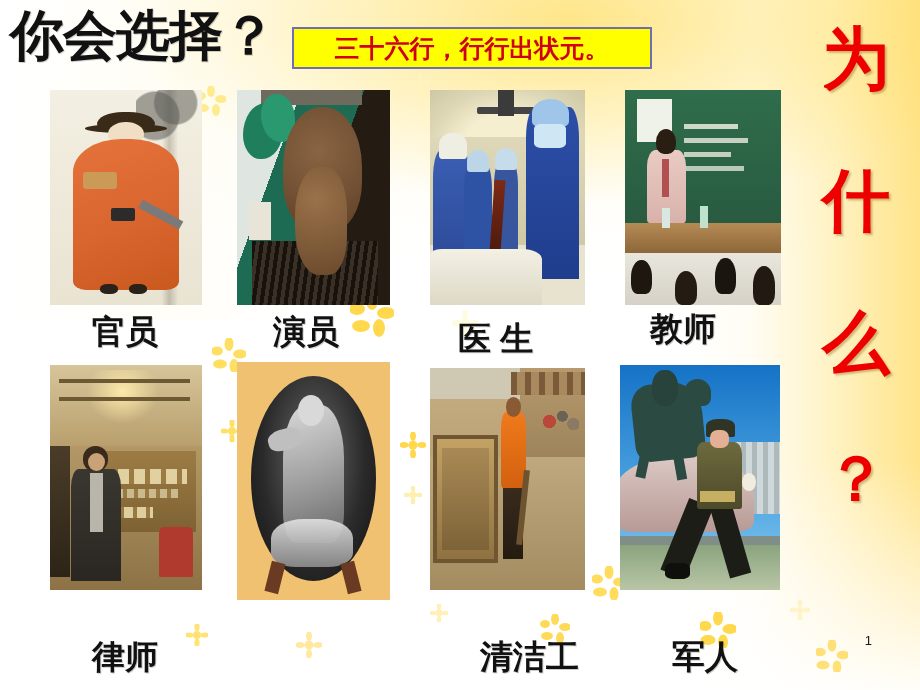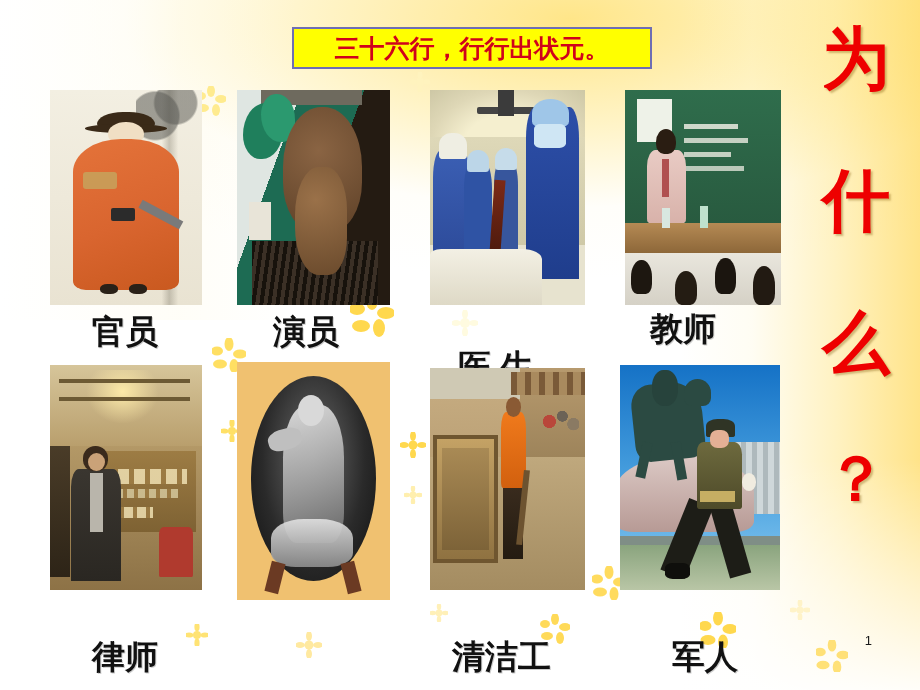--- a/index.html
+++ b/index.html
@@ -478,20 +478,21 @@
         <g fill="#FFF3C8">
           <circle cx="10" cy="10" r="3.6"></circle>
           <ellipse cx="10" cy="3" rx="2.4" ry="4"></ellipse>
           <ellipse cx="17" cy="10" rx="4" ry="2.4"></ellipse>
           <ellipse cx="10" cy="17" rx="2.4" ry="4"></ellipse>
           <ellipse cx="3" cy="10" rx="4" ry="2.4"></ellipse>
         </g>
       </svg>
   </div>
 
+  <div id="title">你会选择？</div>
 
   <div id="proverb-box">
     <span id="proverb-text">三十六行，行行出状元。</span>
   </div>
 
   <div class="photo-frame" style="left:50px;  top:90px;  width:152px; height:215px;">
     <div class="scene sc-official">
       <div class="abs tree"></div>
         <div class="abs hat"></div>
         <div class="abs hatbrim"></div>
@@ -532,21 +533,21 @@
         <div class="abs cap-m"></div>
       <div class="abs dr-mid2"></div>
         <div class="abs cap-m2"></div>
       <div class="abs dr-blue-r"></div>
         <div class="abs cap-r"></div>
         <div class="abs mask-r"></div>
       <div class="abs tool"></div>
         <div class="abs sheet"></div>
     </div>
   </div>
-  <div class="caption" style="left:458px; top:322px;margin-top:28px;">医 生</div>
+  <div class="caption" style="left:458px; top:322px;">医 生</div>
 
   <div class="photo-frame" style="left:625px; top:90px;  width:156px; height:215px;">
     <div class="scene sc-teacher">
       <div class="abs board"></div>
         <div class="abs note"></div>
         <div class="abs chalk"></div>
       <div class="abs tchr-body"></div>
         <div class="abs tchr-head"></div>
         <div class="abs lanyard"></div>
       <div class="abs desk"></div>
@@ -601,21 +602,21 @@
       <div class="abs ground"></div>
         <div class="abs figs"></div>
       <div class="abs worker-legs"></div>
         <div class="abs worker-body"></div>
         <div class="abs worker-head"></div>
       <div class="abs broom"></div>
       <div class="abs cart"></div>
         <div class="abs cartin"></div>
     </div>
   </div>
-  <div class="caption" style="left:452px; top:640px;">清洁工</div>
+  <div class="caption" style="left:480px; top:640px;">清洁工</div>
 
   <div class="photo-frame" style="left:620px; top:365px; width:160px; height:225px;">
     <div class="scene sc-soldier">
       <div class="abs skyb"></div>
       <div class="abs bldg"></div>
         <div class="abs rock"></div>
       <div class="abs horse"></div>
         <div class="abs horsehead"></div>
         <div class="abs rider"></div>
       <div class="abs leg-a"></div>

